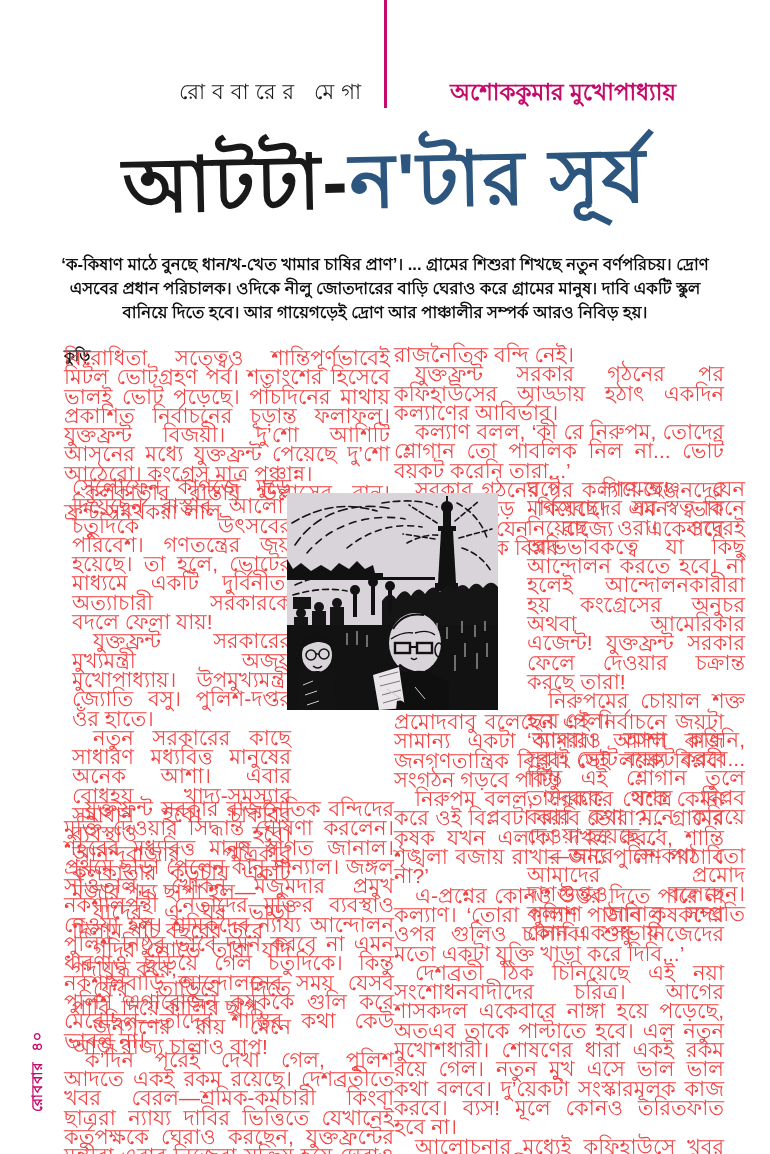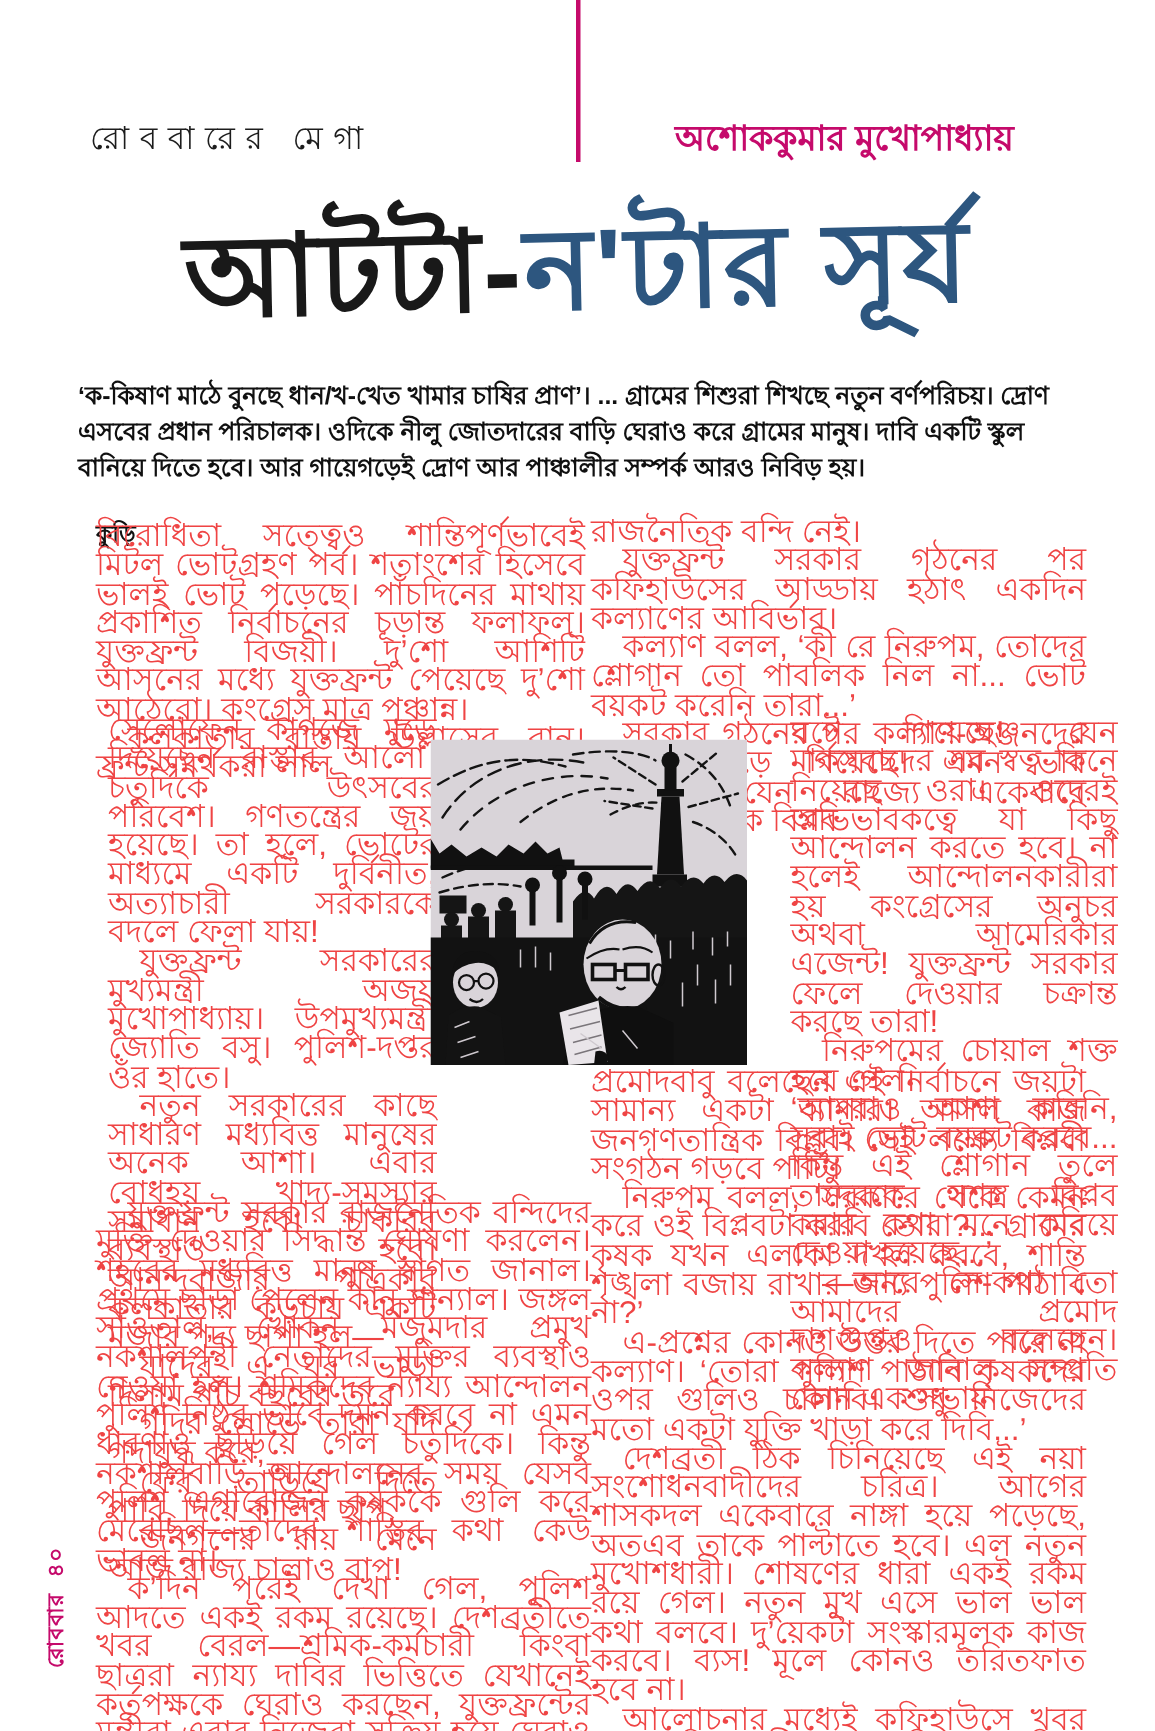--- a/index.html
+++ b/index.html
@@ -4,38 +4,38 @@
 <style>
   html,body{margin:0;padding:0;}
   body{
     width:770px;height:1154px;position:relative;background:#ffffff;
     font-family:"Liberation Sans","DejaVu Sans",sans-serif;
     color:#141414;overflow:hidden;
   }
   
   .top-divider{position:absolute;left:384px;top:0;width:3px;height:108px;background:#c50a6b;}
   .kicker{
-    position:absolute;left:60px;top:76px;width:308px;text-align:left;
+    position:absolute;left:60px;top:76px;width:308px;text-align:right;
     font-size:21px;letter-spacing:7px;color:#1c1c1c;white-space:nowrap;
   }
   .author{
     position:absolute;left:402px;top:74px;font-size:23px;font-weight:bold;
     color:#c50a6b;white-space:nowrap;margin-left:48px;
   }
   
   .big-title{
     position:absolute;left:0;right:0;top:126px;text-align:center;
     font-size:76px;font-weight:bold;line-height:110px;white-space:nowrap;
     transform:rotate(-1.2deg);letter-spacing:2px;
   }
   .big-title .t-black{color:#191919;}
   .big-title .t-blue{color:#2d567f;}
   
   .standfirst{
-    position:absolute;left:52px;right:52px;top:252px;text-align:left;
+    position:absolute;left:52px;right:52px;top:252px;text-align:center;
     font-size:16.5px;font-weight:bold;line-height:24px;color:#101010;
   }
   
   .textblock{
     position:absolute;font-size:21px;line-height:19.3px;
     white-space:pre-line;text-align:justify;color:#ef4444;
   }
   .section-word{
     position:absolute;left:64px;top:344px;font-size:15.5px;font-weight:bold;color:#111;text-align:center;
   }

